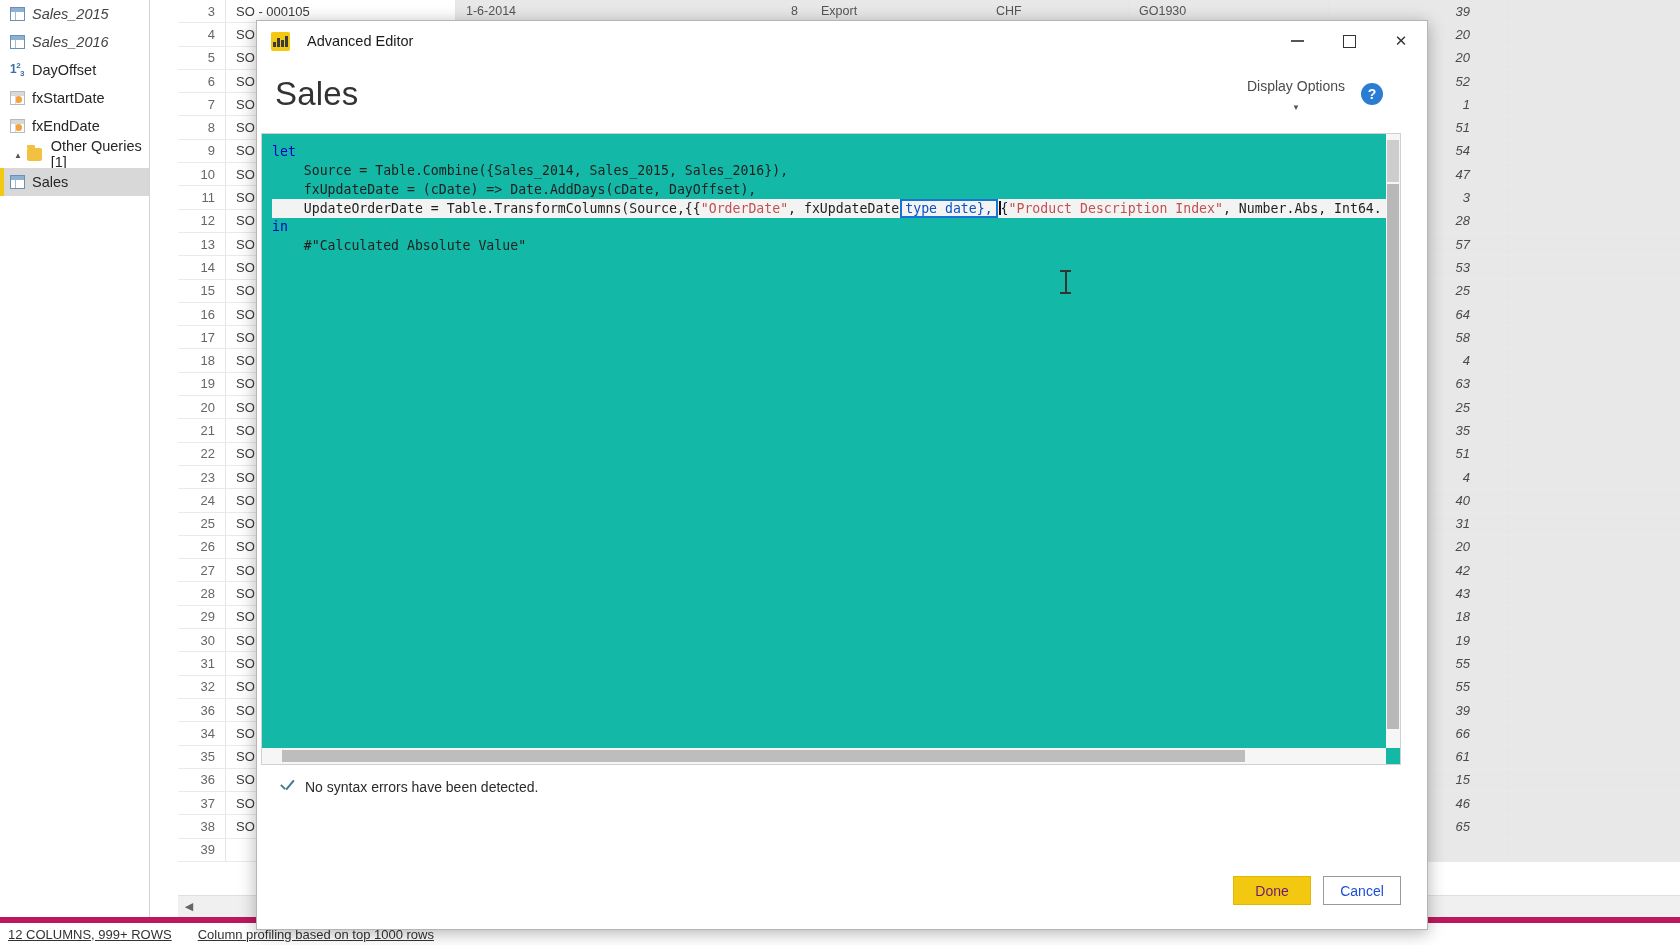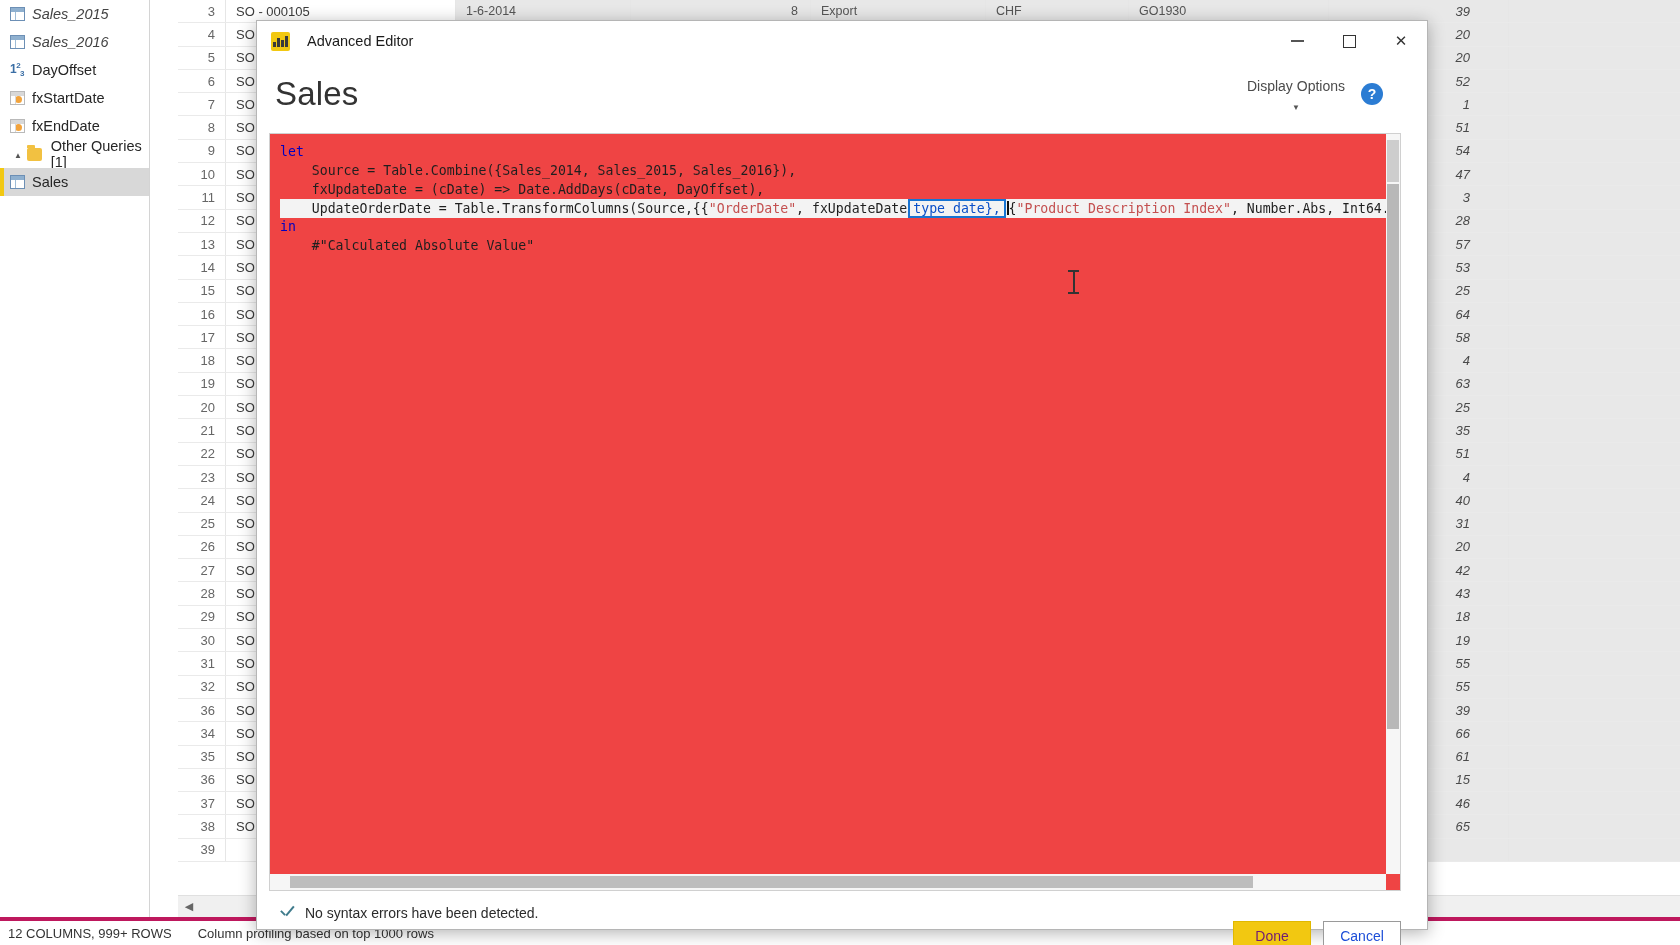--- a/index.html
+++ b/index.html
@@ -108,23 +108,24 @@
     color: #4a4a4a; font-size: 13px; height:100%;
     display:flex; align-items:center; justify-content:flex-end;
     border-right: 1px solid #e6e6e6;
   }
   .grid-shade { background: #e8e8e8; }
   .grid-tail { flex: 1; height: 100%; }
 
   
   .statusbar {
     position: absolute; left: 0; bottom: 0; width: 1680px; height: 28px;
-    background: #ffffff; border-top: 4px solid #be185d;
+    background: #ffffff; border-top: 6px solid #be185d;
     display: flex; align-items: center; font-size: 13px; color: #333;
     padding-left: 8px;
+    text-decoration: underline;
   }
   .statusbar .sb-2 { margin-left: 26px; color: #333; }
 
   
   .grid-hscroll {
     position: absolute; left: 178px; bottom: 28px; width: 1502px; height: 22px;
     background: #f0f0f0; border-top: 1px solid #e0e0e0;
     display:flex; align-items:center;
   }
   .hs-arrow { width: 22px; text-align:center; font-size: 11px; color:#666; }
@@ -171,22 +172,22 @@
   }
   .caret-dn { font-size: 8px; color: #555; transform: translateY(1px); }
   .help-circle {
     width: 22px; height: 22px; border-radius: 50%; background: #2b7cd3;
     color: #fff; font-size: 14px; font-weight: 700;
     display: flex; align-items: center; justify-content: center;
   }
 
   
   .editor-wrap {
-    margin: 20px 26px 0 12px; flex: none; height: 758px;
-    border: 1px solid #d0d0d0; background: #ef4444; position: relative;
+    margin: 20px 26px 0 4px; flex: none; height: 632px;
+    border: 1px solid #d0d0d0; background: #14b8a6; position: relative;
     overflow: hidden;
   }
   .code-area {
     position: absolute; left: 0; top: 0; right: 14px; bottom: 16px;
     padding: 9px 0 0 10px; overflow: hidden;
   }
   .code-line {
     font-family: "DejaVu Sans Mono", "Liberation Mono", monospace;
     font-size: 13.2px; line-height: 18.8px; white-space: pre; color: #1f1f1f;
     height: 18.8px;

